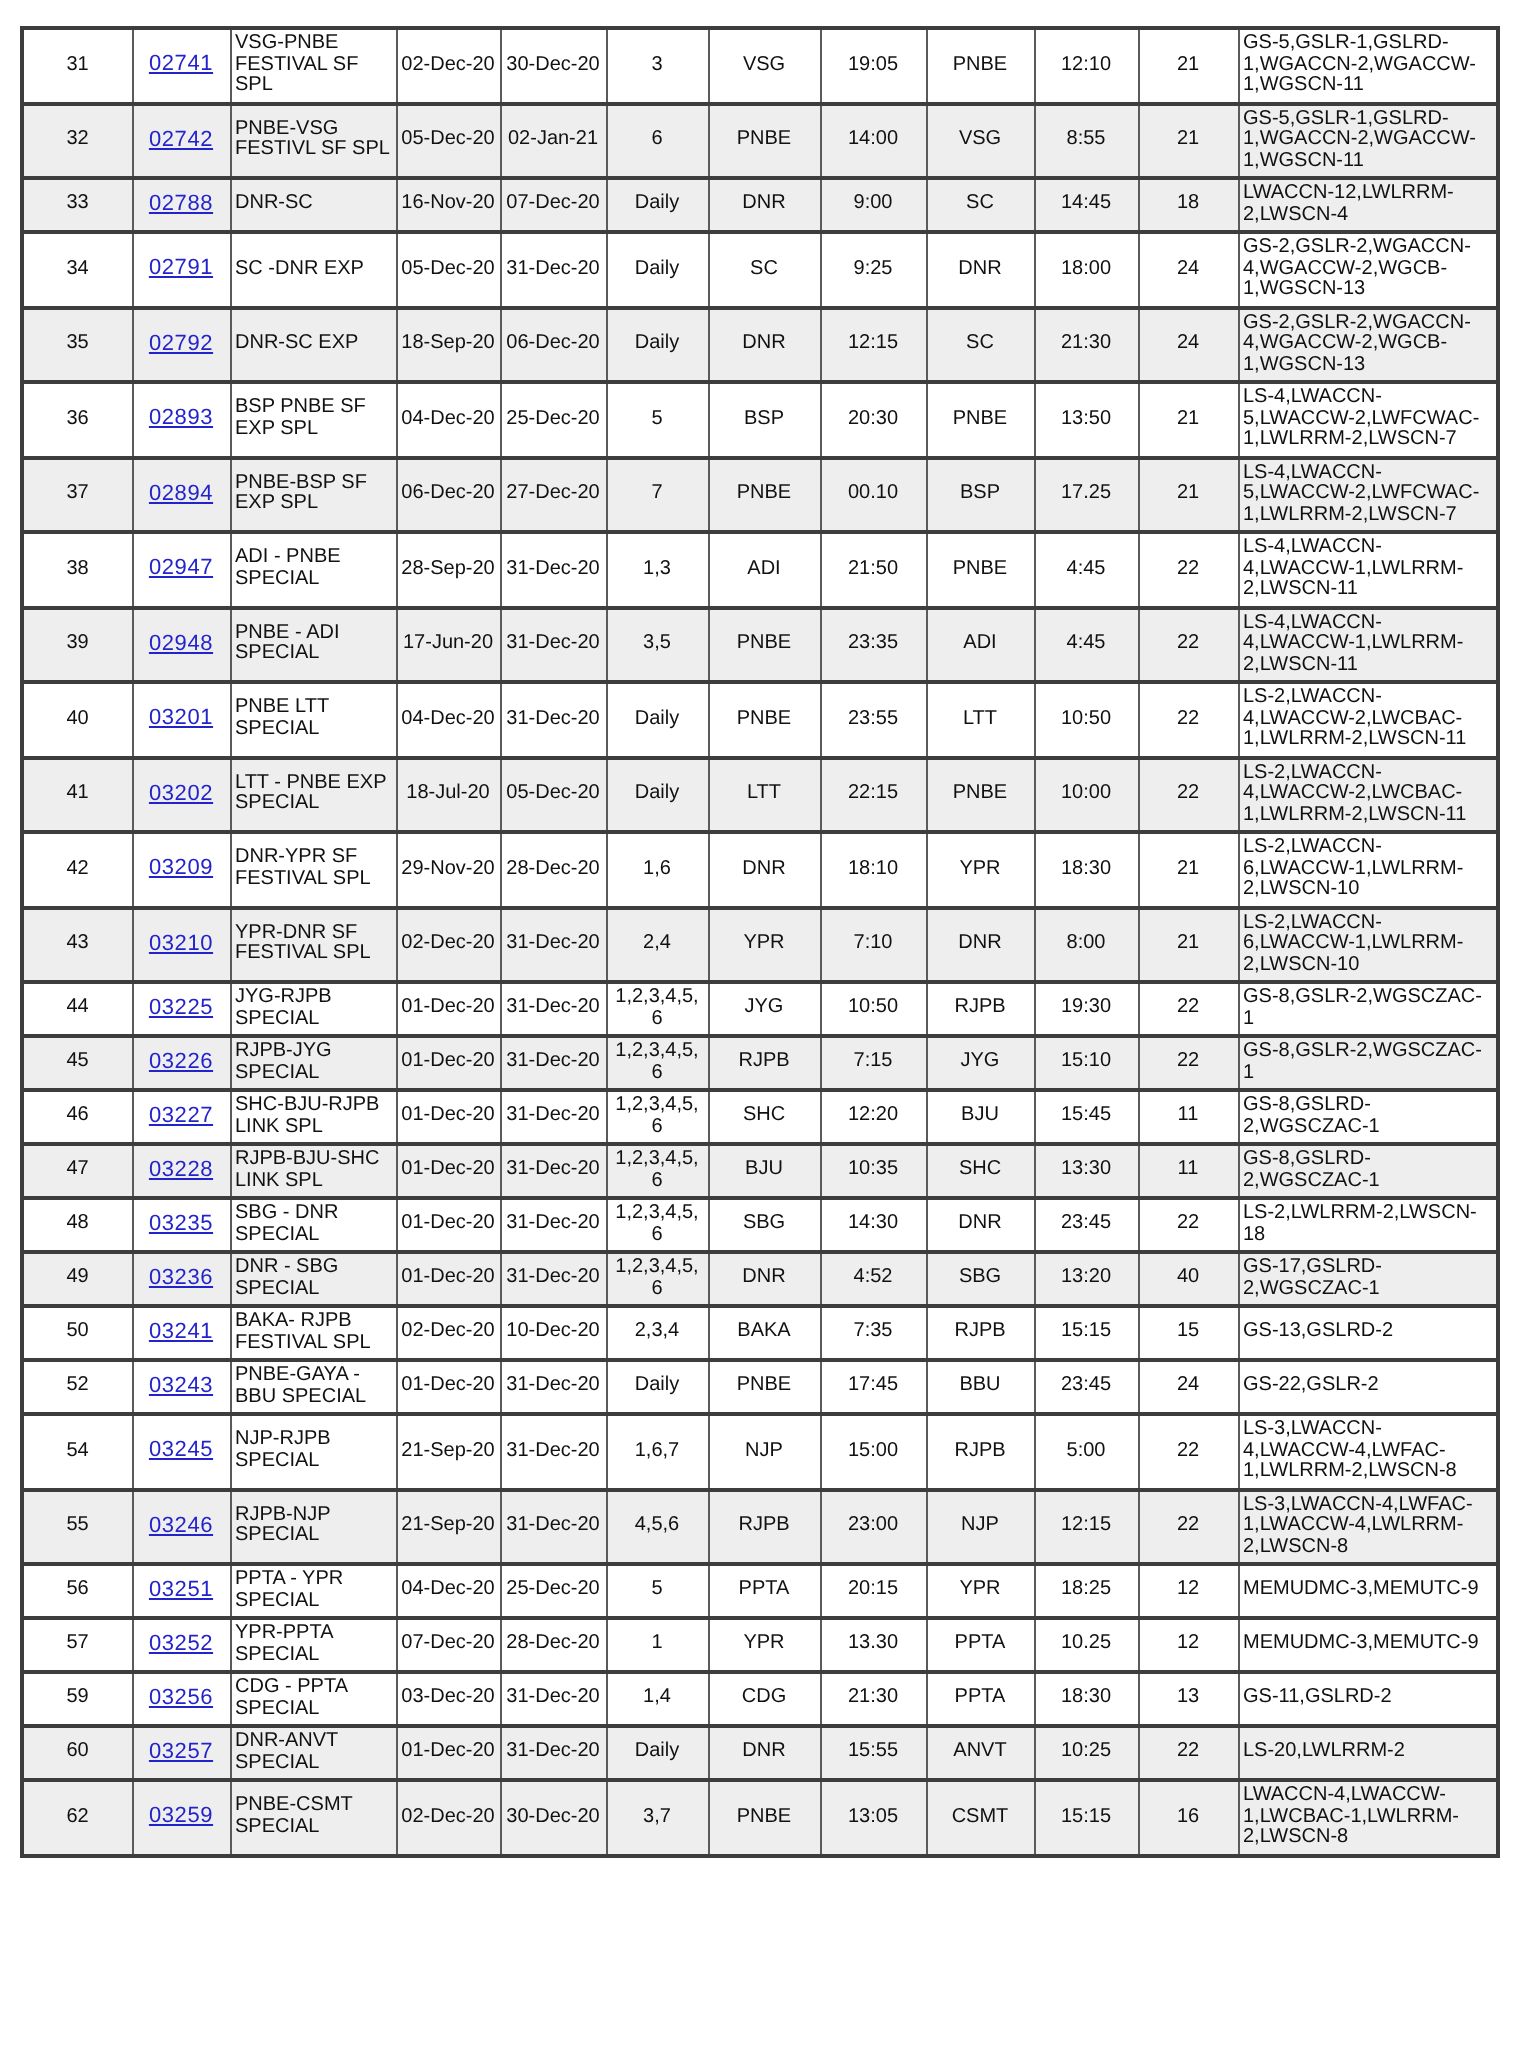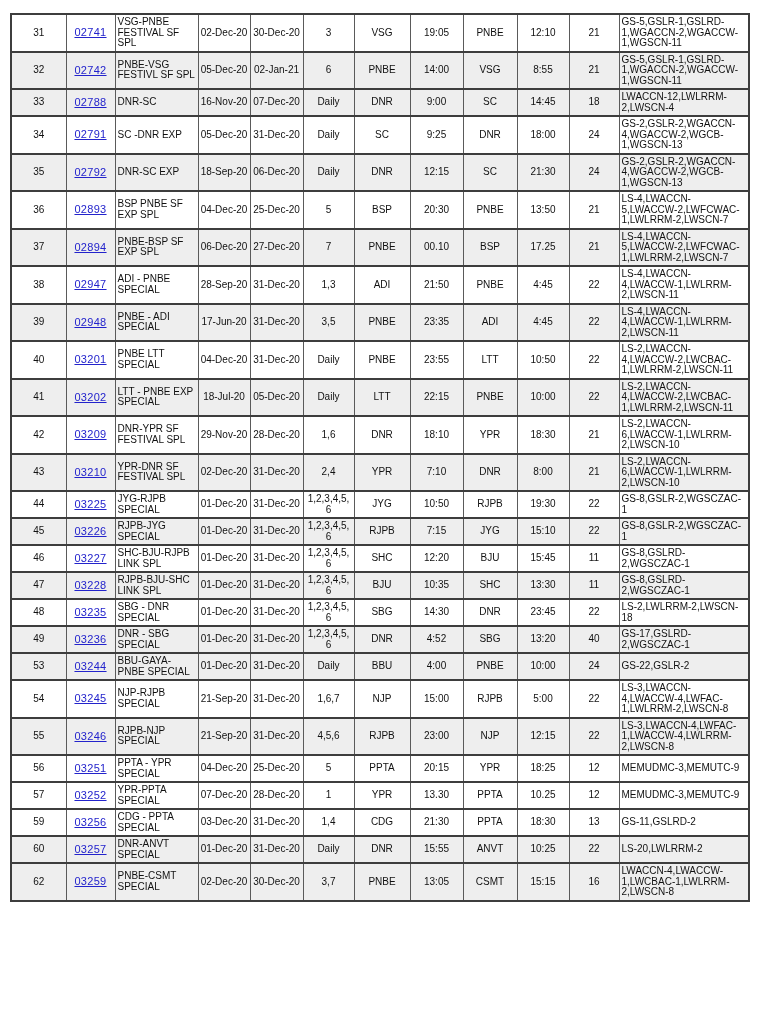--- a/index.html
+++ b/index.html
@@ -316,31 +316,45 @@
         <td>01-Dec-20</td>
         <td>31-Dec-20</td>
         <td>1,2,3,4,5,6</td>
         <td>DNR</td>
         <td>4:52</td>
         <td>SBG</td>
         <td>13:20</td>
         <td>40</td>
         <td class="l">GS-17,GSLRD-2,WGSCZAC-1</td>
       </tr>
-      <tr class="shaded">
-        <td>53</td>
-        <td><a class="trainlink" href="#">03244</a></td>
-        <td class="l">BBU-GAYA-PNBE SPECIAL</td>
-        <td>01-Dec-20</td>
-        <td>31-Dec-20</td>
-        <td>Daily</td>
+      <tr class="plain">
+        <td>50</td>
+        <td><a class="trainlink" href="#">03241</a></td>
+        <td class="l">BAKA- RJPB FESTIVAL SPL</td>
+        <td>02-Dec-20</td>
+        <td>10-Dec-20</td>
+        <td>2,3,4</td>
+        <td>BAKA</td>
+        <td>7:35</td>
+        <td>RJPB</td>
+        <td>15:15</td>
+        <td>15</td>
+        <td class="l">GS-13,GSLRD-2</td>
+      </tr>
+      <tr class="plain">
+        <td>52</td>
+        <td><a class="trainlink" href="#">03243</a></td>
+        <td class="l">PNBE-GAYA -BBU SPECIAL</td>
+        <td>01-Dec-20</td>
+        <td>31-Dec-20</td>
+        <td>Daily</td>
+        <td>PNBE</td>
+        <td>17:45</td>
         <td>BBU</td>
-        <td>4:00</td>
-        <td>PNBE</td>
-        <td>10:00</td>
+        <td>23:45</td>
         <td>24</td>
         <td class="l">GS-22,GSLR-2</td>
       </tr>
       <tr class="plain">
         <td>54</td>
         <td><a class="trainlink" href="#">03245</a></td>
         <td class="l">NJP-RJPB SPECIAL</td>
         <td>21-Sep-20</td>
         <td>31-Dec-20</td>
         <td>1,6,7</td>

